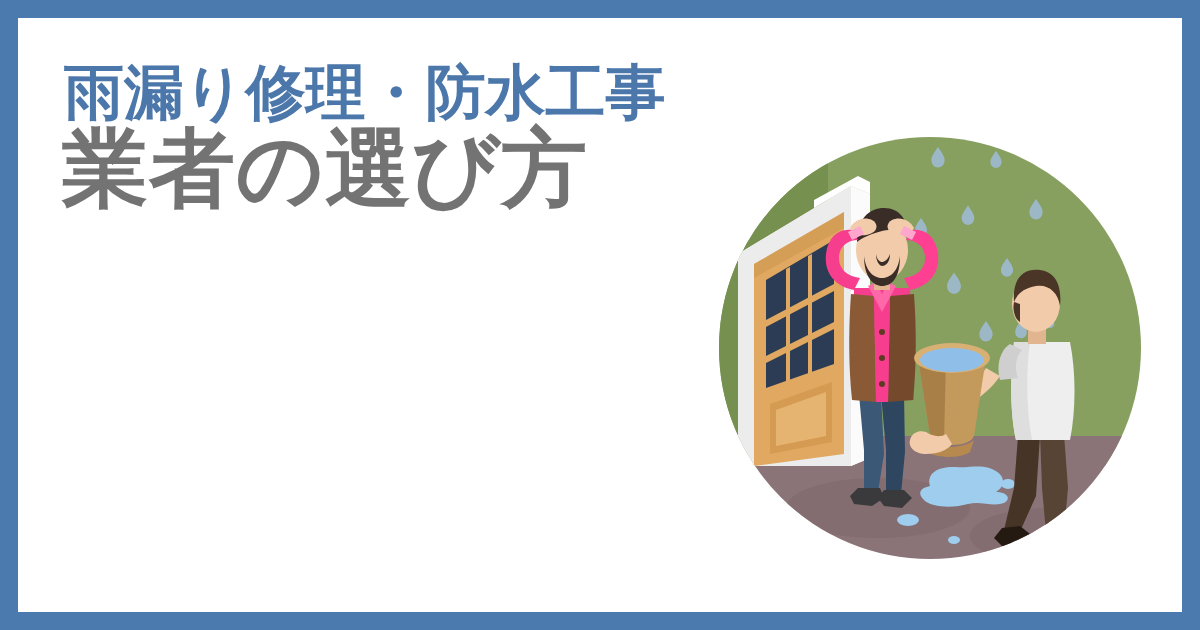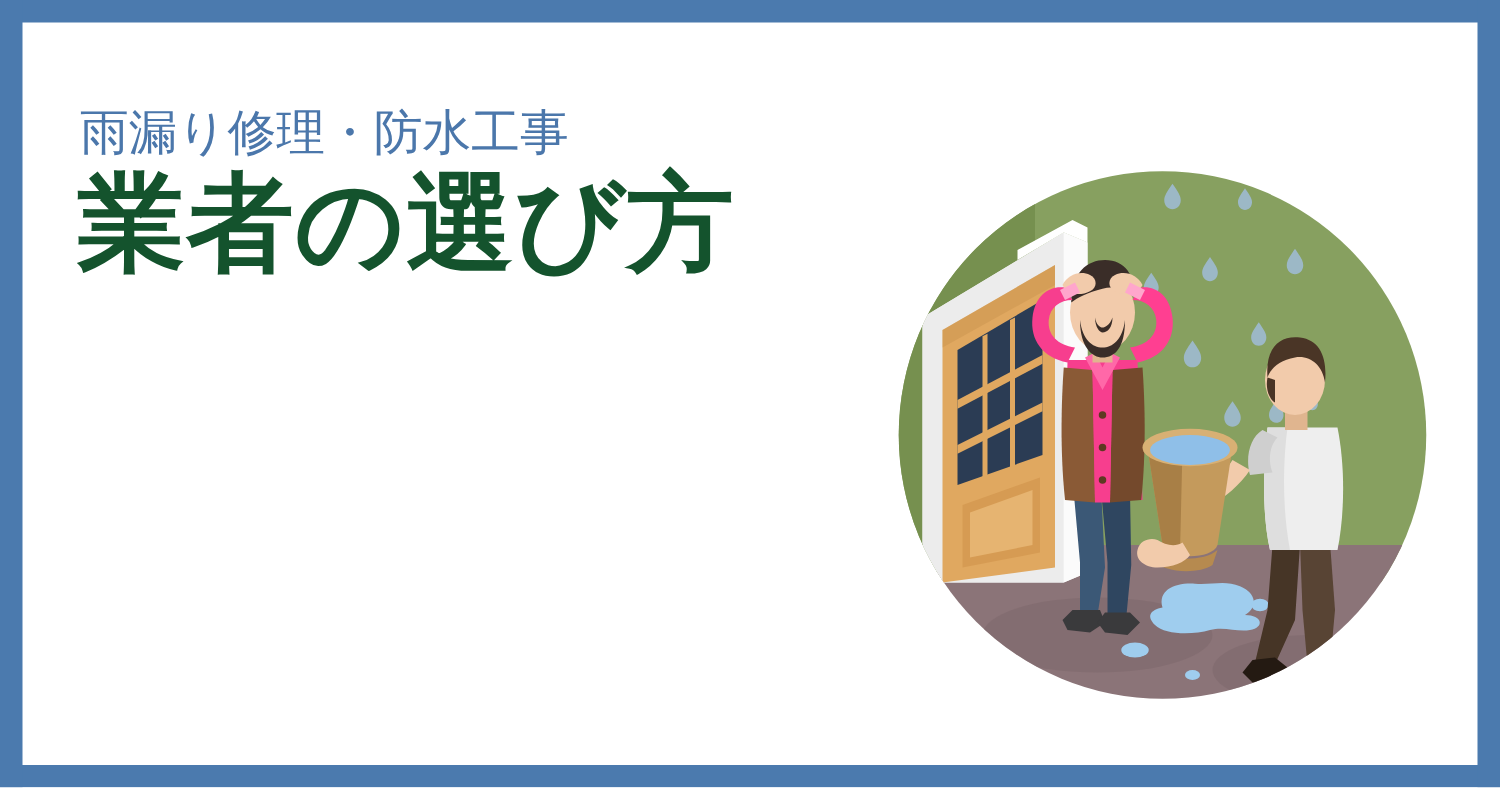--- a/index.html
+++ b/index.html
@@ -37,36 +37,37 @@
     font-weight:bold;
     color:#ffffff;
     letter-spacing:2px;
     margin:0;
     text-shadow:
       4px 5px 5px rgba(150,150,155,0.42),
       1px 2px 2px rgba(150,150,155,0.30);
     white-space:nowrap;
   }
   .subtitle{
-    font-size:39px;
+    font-size:60px;
     line-height:1.05;
-    font-weight:normal;
+    font-weight:bold;
     color:#4b77ab;
     letter-spacing:0px;
-    margin:27px 0 0 8px;
+    margin:1px 0 0 8px;
     white-space:nowrap;
   }
   .headline{
     font-size:86px;
     line-height:1.05;
     font-weight:bold;
-    color:#14532d;
+    color:#737373;
     letter-spacing:1px;
     margin:6px 0 0 6px;
     white-space:nowrap;
+    font-family:Liberation Mono, monospace;
   }
 
   
   .illustration{
     position:absolute;
     left:718px;top:136px;
     width:424px;height:424px;
     z-index:15;
   }
   .illustration svg{display:block;width:424px;height:424px;}

